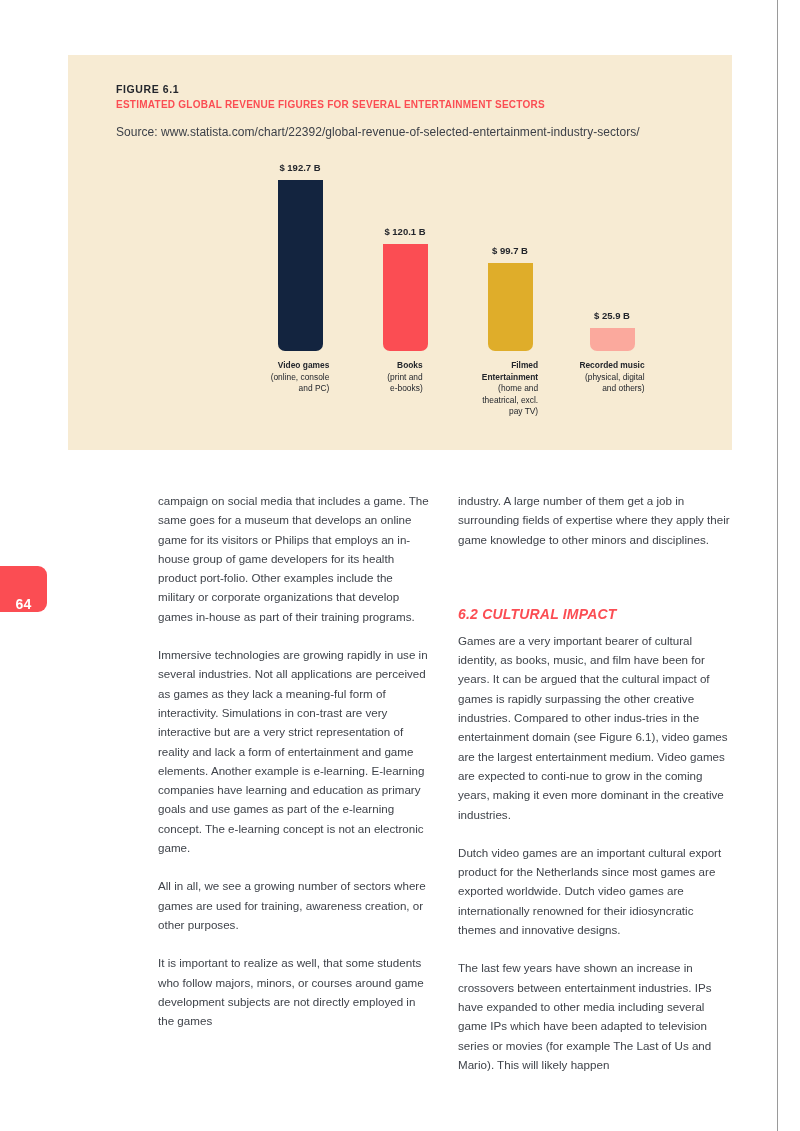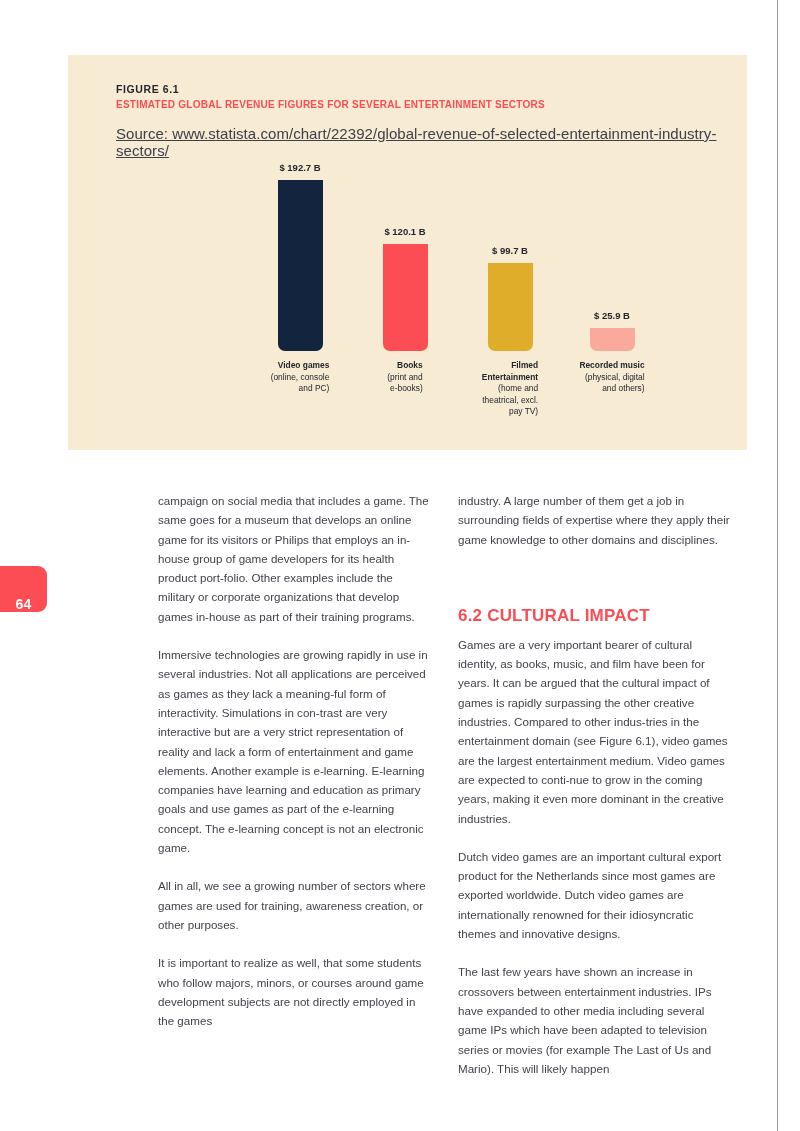--- a/index.html
+++ b/index.html
@@ -47,21 +47,20 @@
   }
 
   
   .figure-panel {
     position: absolute;
     left: 68px;
     top: 55px;
     width: 664px;
     height: 395px;
     background: #f7ebd3;
-    padding-left: 15px;
   }
   .figure-label {
     position: absolute;
     left: 48px;
     top: 28px;
     font-size: 10.5px;
     font-weight: bold;
     color: #23262c;
     letter-spacing: 0.6px;
   }
@@ -72,24 +71,23 @@
     font-size: 10px;
     font-weight: bold;
     color: #fb4d53;
     letter-spacing: 0.25px;
     white-space: nowrap;
   }
   .figure-source {
     position: absolute;
     left: 48px;
     top: 70px;
-    font-size: 15px;
+    font-size: 12px;
     color: #3c4048;
     letter-spacing: 0.05px;
-    text-decoration: underline;
   }
 
   
   .chart {
     position: absolute;
     left: 0;
     top: 0;
     width: 664px;
     height: 395px;
   }
@@ -149,24 +147,25 @@
 
   .column p {
     margin: 0 0 19px 0;
     font-size: 11.6px;
     line-height: 19.3px;
     color: #3f434a;
     letter-spacing: 0.005px;
   }
   .section-heading {
     margin: 0 0 9px 0;
-    font-size: 17px;
+    font-size: 14px;
     font-weight: bold;
     color: #fb4d53;
     letter-spacing: 0.2px;
+    font-style: italic;
   }
   .spacer-before-heading {
     height: 38px;
   }
 </style>
 </head>
 <body>
 
 <div class="page-edge-right"></div>
 
@@ -222,20 +221,20 @@
 </div>
 
 <div class="body-columns">
   <div class="column left">
     <p>campaign on social media that includes a game. The same goes for a museum that develops an online game for its visitors or Philips that employs an in-house group of game developers for its health product port-folio. Other examples include the military or corporate organizations that develop games in-house as part of their training programs.</p>
     <p>Immersive technologies are growing rapidly in use in several industries. Not all applications are perceived as games as they lack a meaning-ful form of interactivity. Simulations in con-trast are very interactive but are a very strict representation of reality and lack a form of entertainment and game elements. Another example is e-learning. E-learning companies have learning and education as primary goals and use games as part of the e-learning concept. The e-learning concept is not an electronic game.</p>
     <p>All in all, we see a growing number of sectors where games are used for training, awareness creation, or other purposes.</p>
     <p>It is important to realize as well, that some students who follow majors, minors, or courses around game development subjects are not directly employed in the games</p>
   </div>
   <div class="column right">
-    <p>industry. A large number of them get a job in surrounding fields of expertise where they apply their game knowledge to other domains and disciplines.</p>
+    <p>industry. A large number of them get a job in surrounding fields of expertise where they apply their game knowledge to other minors and disciplines.</p>
     <div class="spacer-before-heading"></div>
     <div class="section-heading">6.2  CULTURAL IMPACT</div>
     <p>Games are a very important bearer of cultural identity, as books, music, and film have been for years. It can be argued that the cultural impact of games is rapidly surpassing the other creative industries. Compared to other indus-tries in the entertainment domain (see Figure 6.1), video games are the largest entertainment medium. Video games are expected to conti-nue to grow in the coming years, making it even more dominant in the creative industries.</p>
     <p>Dutch video games are an important cultural export product for the Netherlands since most games are exported worldwide. Dutch video games are internationally renowned for their idiosyncratic themes and innovative designs.</p>
     <p>The last few years have shown an increase in crossovers between entertainment industries. IPs have expanded to other media including several game IPs which have been adapted to television series or movies (for example The Last of Us and Mario). This will likely happen</p>
   </div>
 </div>
 
 </body></html>

